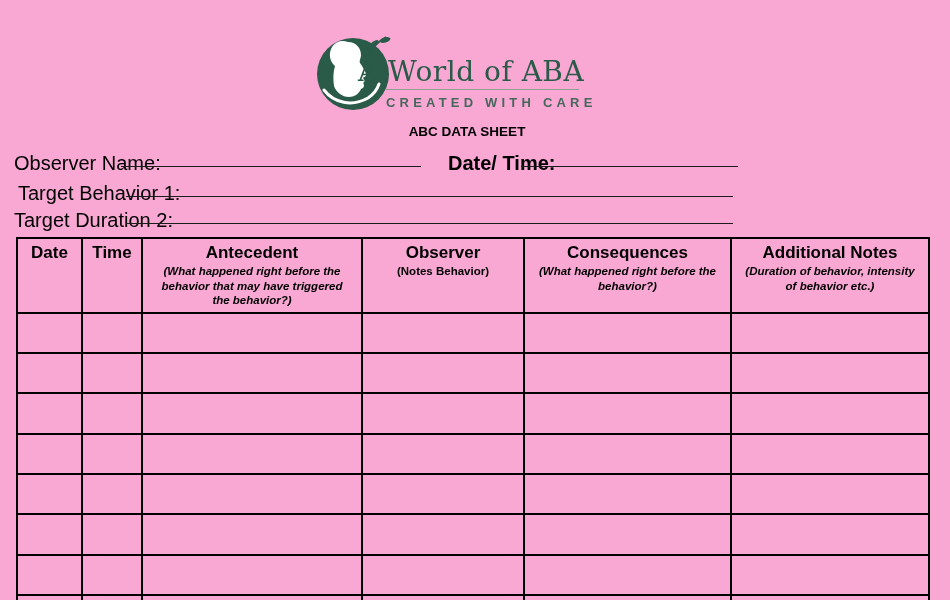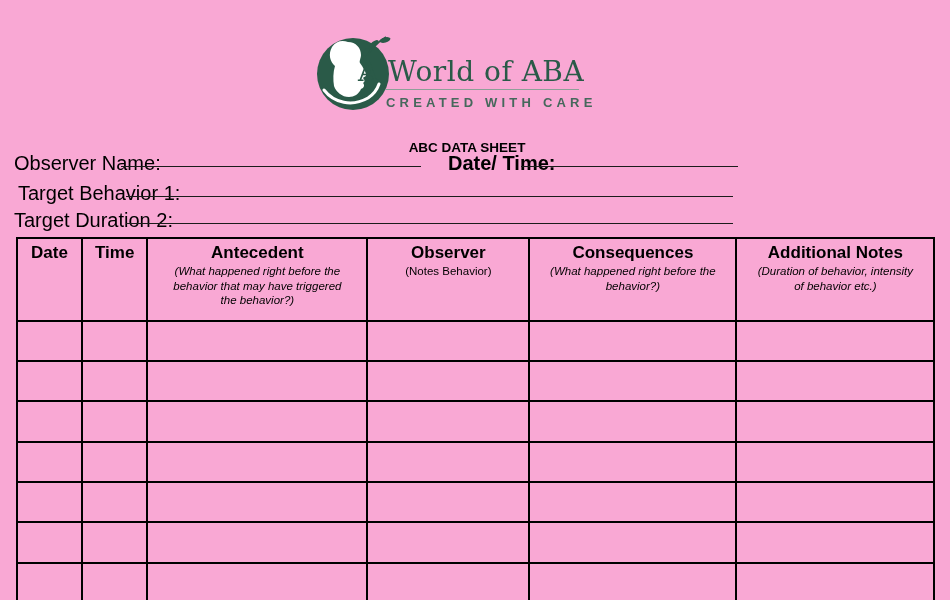--- a/index.html
+++ b/index.html
@@ -26,47 +26,47 @@
     border-top:1.5px solid #8e9f98;
   }
   .tagline {
     position:absolute; left:386px; top:95px;
     font-size:13px; font-weight:bold; letter-spacing:4.2px;
     color:#46685c; white-space:nowrap;
   }
 
   
   .doc-title {
-    position:absolute; left:0; top:140px; width:934px;
+    position:absolute; left:0; top:124px; width:934px;
     text-align:center; font-weight:bold; font-size:13.5px;
   }
 
   
   .field-label { position:absolute; font-size:20px; white-space:nowrap; }
   .blank-line  { position:absolute; height:0; border-bottom:1.6px solid #1c1c1c; }
   #obs-label { left:14px;  top:152px; }
   #dt-label  { left:448px; top:152px;font-weight:bold; }
   #tb1-label { left:18px;  top:182px; }
   #tb2-label { left:14px;  top:209px; }
   #obs-line  { left:121px; top:166px; width:300px; }
   #dt-line   { left:521px; top:166px; width:217px; }
   #tb1-line  { left:126px; top:196px; width:607px; }
   #tb2-line  { left:126px; top:223px; width:607px; }
 
   
   table.abc {
     position:absolute; left:16px; top:237px;
     border-collapse:collapse; table-layout:fixed;
   }
-  table.abc th, table.abc td { border:2px solid #000; padding:12px; }
+  table.abc th, table.abc td { border:2px solid #000; padding:4px; }
   table.abc thead tr { height:73px; }
   table.abc tbody tr { height:40.4px; }
   table.abc th { vertical-align:top; padding-top:4px; text-align:center; }
   .th-label { font-weight:bold; font-size:17px; line-height:20px; }
-  .th-sub   { font-weight:normal; font-size:11.5px; line-height:14.5px; padding:1px 6px 0 6px; }
+  .th-sub   { font-weight:bold; font-size:11.5px; line-height:14.5px; padding:1px 6px 0 6px; }
   .italic   { font-style:italic; }
 </style>
 </head>
 <body>
 
 <div class="page">
 
   <svg class="logo-svg" width="80" height="80" viewBox="0 0 80 80">
     <circle cx="37" cy="40" r="36" fill="#2a5a48"></circle>
 

